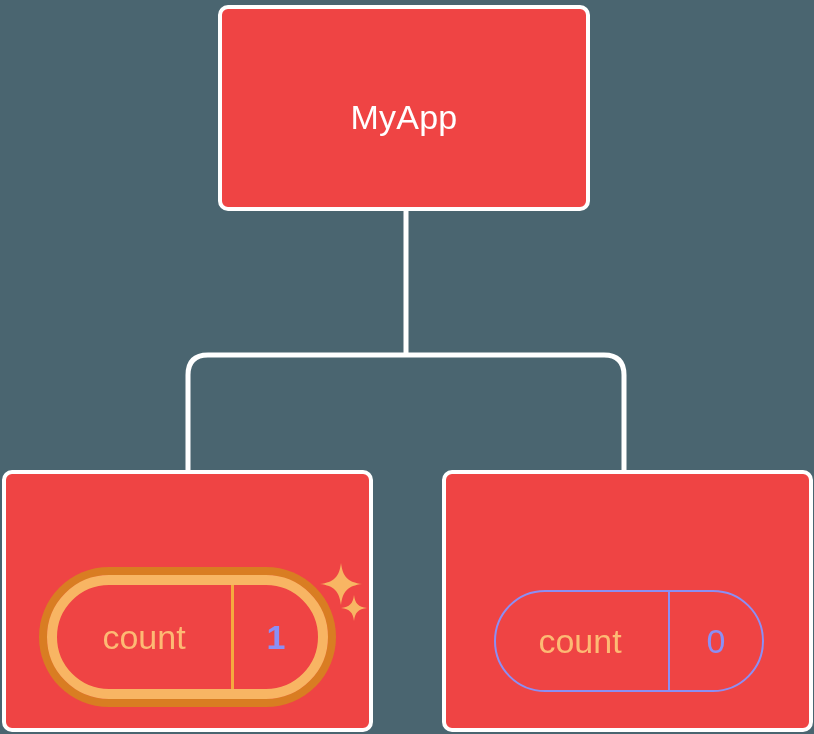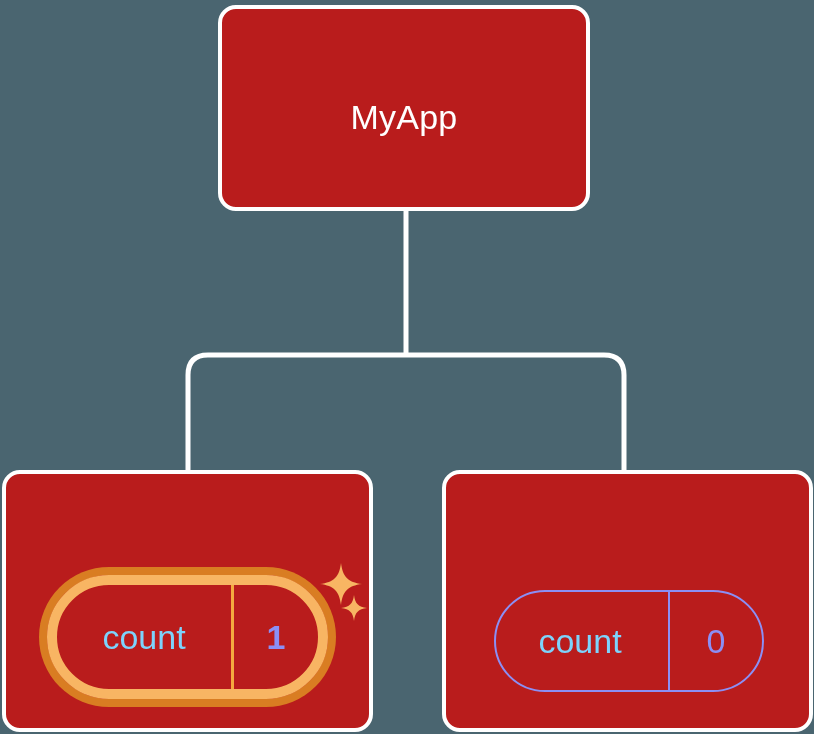--- a/index.html
+++ b/index.html
@@ -17,23 +17,23 @@
   #stage {
     position: absolute;
     inset: 0;
     width: 814px;
     height: 734px;
   }
 
   
   .node {
     position: absolute;
-    background: #b91c1c;
+    background: #ef4444;
     border: 4px solid #ffffff;
-    border-radius: 18px;
+    border-radius: 10px;
     box-sizing: border-box;
   }
   .node-title {
     position: absolute;
     left: 0;
     right: 0;
     text-align: center;
     color: #ffffff;
     font-size: 33px;
     font-weight: 400;
@@ -84,21 +84,21 @@
     align-items: stretch;
     border-radius: 999px;
   }
   .pill-cell {
     display: flex;
     align-items: center;
     justify-content: center;
     box-sizing: border-box;
   }
   .pill-key {
-    color: #7dd3fc;
+    color: #fdba74;
     font-size: 34px;
     font-weight: 400;
   }
   .pill-val {
     color: #8b8ff5;
     font-size: 34px;
   }
 
   
   .pill-plain {

